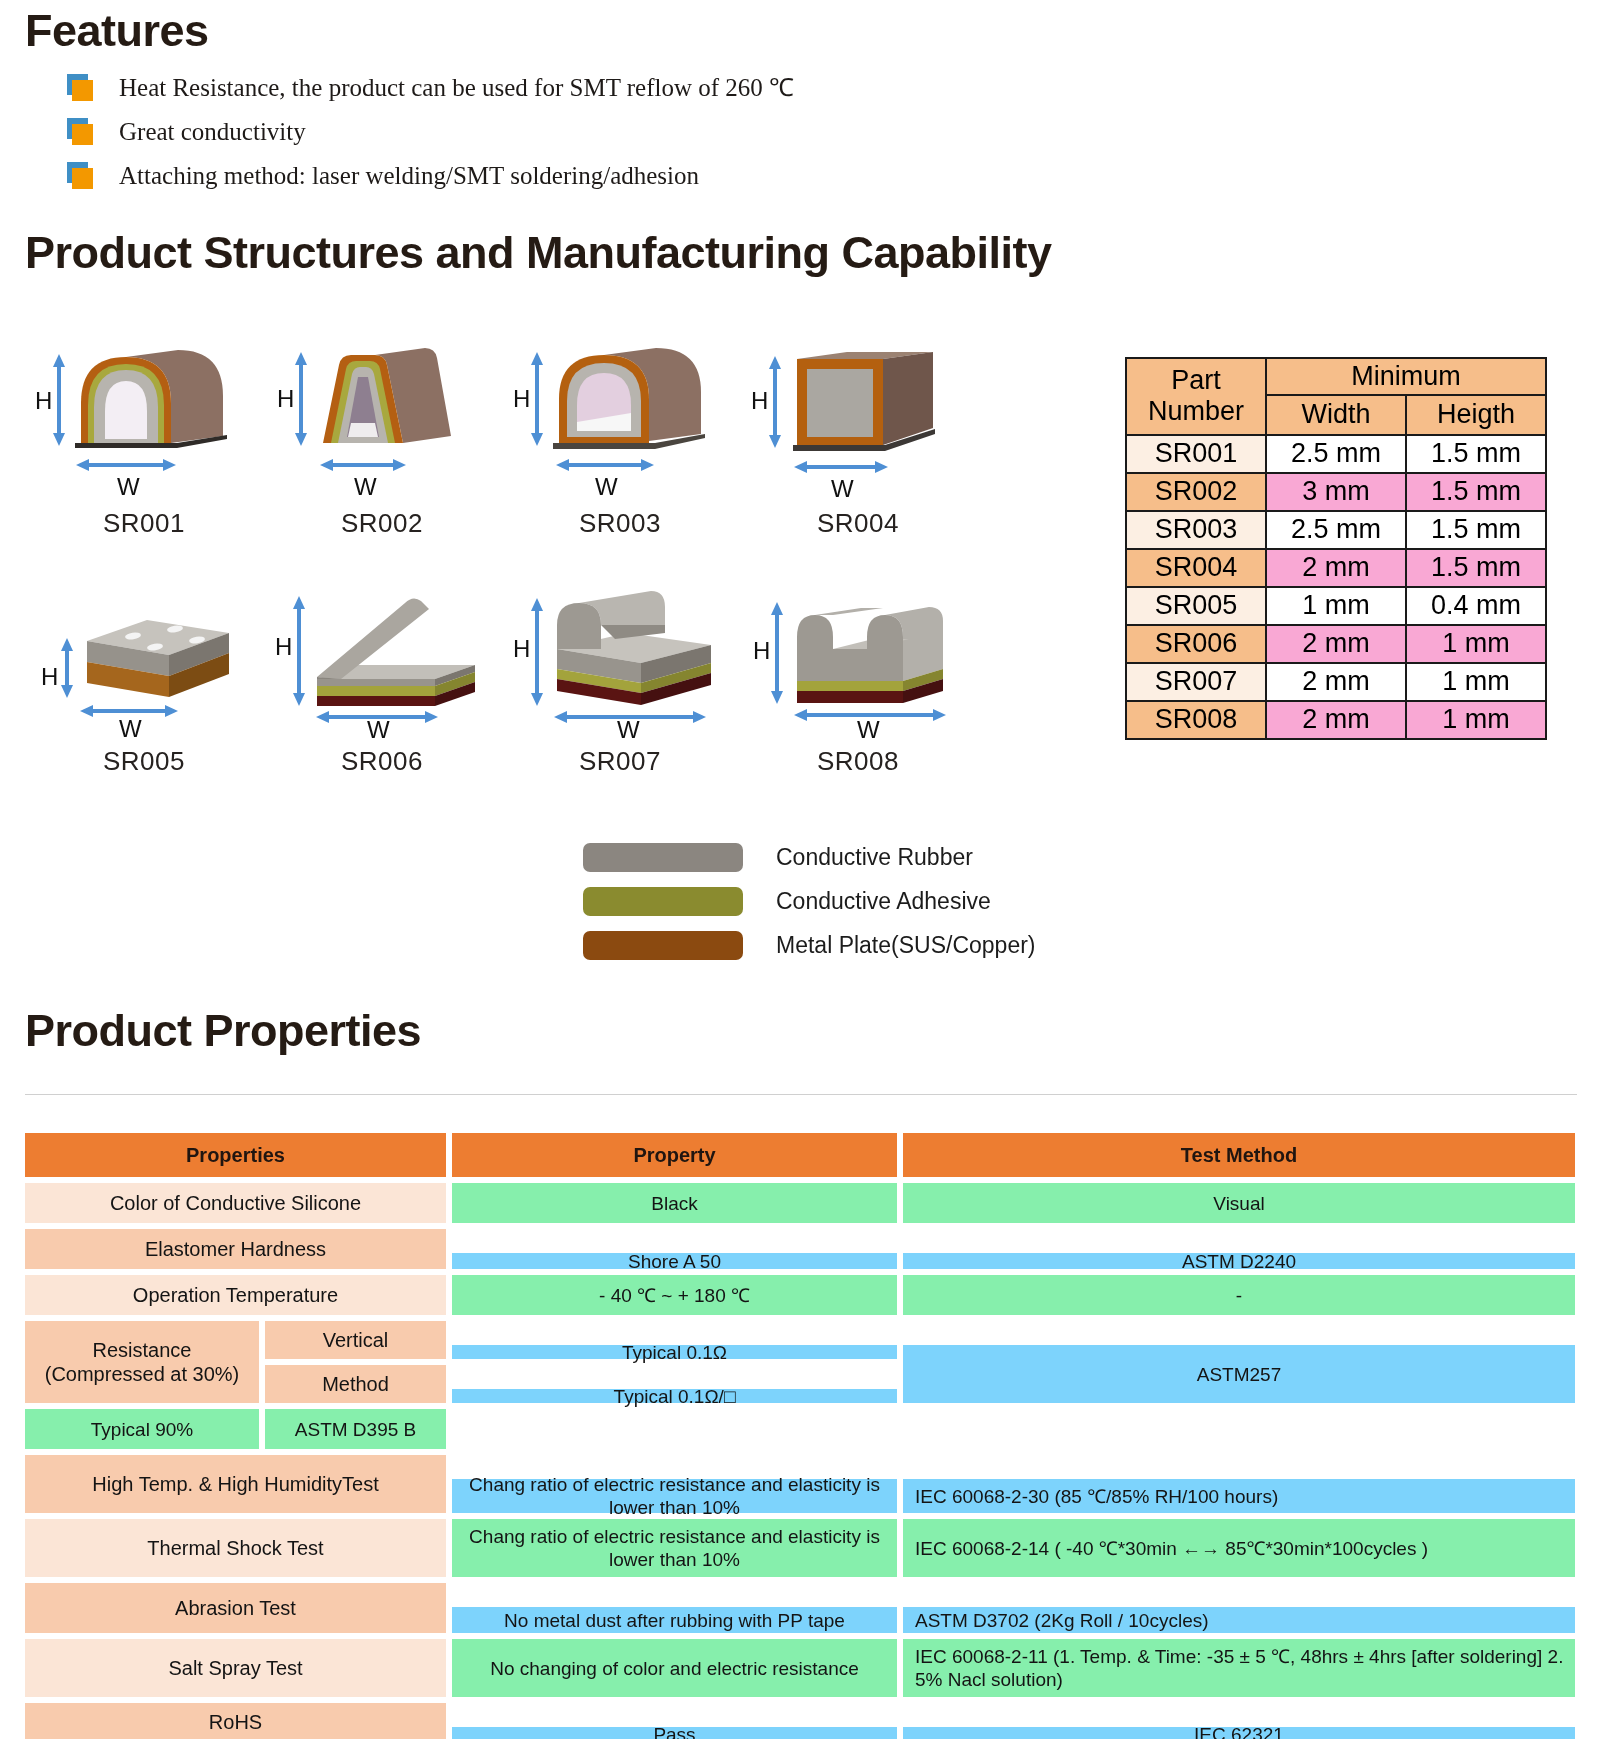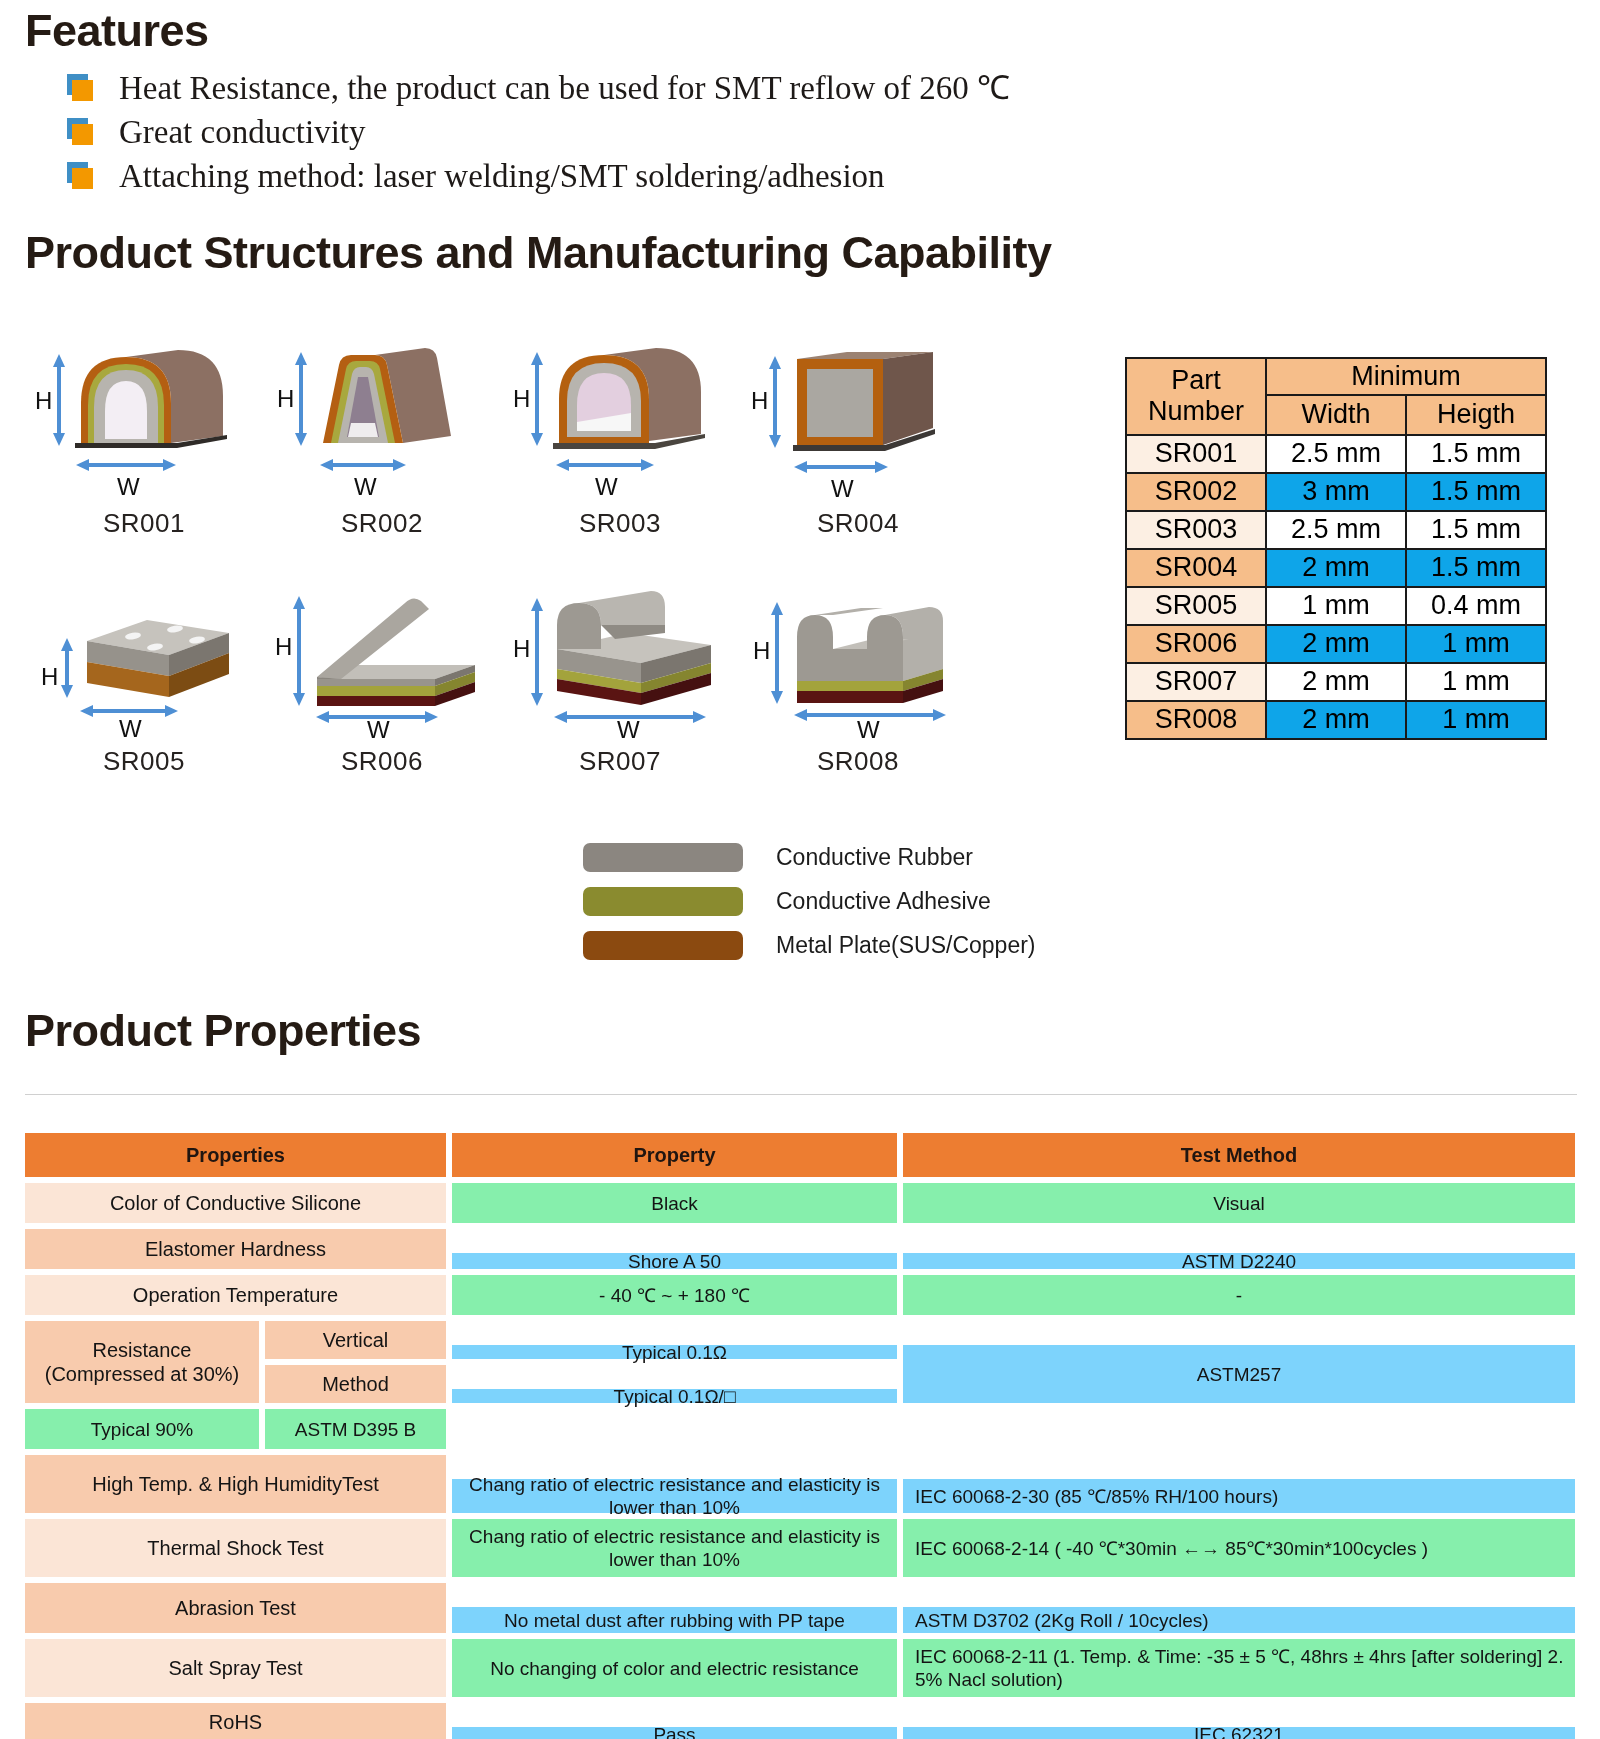--- a/index.html
+++ b/index.html
@@ -14,21 +14,21 @@
     font-size:45px; font-weight:800; letter-spacing:-0.5px;
     color:#251b14; line-height:1.12;
   }
   
   .feat-list { margin:16px 0 0 42px; }
   .feat-item { display:flex; align-items:flex-start; height:44px; }
   .bullet { position:relative; width:30px; height:30px; flex:0 0 30px; margin-top:2px; }
   .bullet .b-blue { position:absolute; left:0; top:0; width:21px; height:21px; background:#3f8fc5; }
   .bullet .b-orange { position:absolute; left:5px; top:6px; width:21px; height:21px; background:#f39800; }
   .feat-text {
-    font-family:"Liberation Serif", serif; font-size:33px; color:#1e1a18;
+    font-family:"Liberation Serif", serif; font-size:25px; color:#1e1a18;
     margin-left:22px; line-height:32px;
   }
   
   .structures-h { margin-top:24px; }
   .structures-content { display:flex; margin-top:46px; }
   .shapes-grid { display:grid; grid-template-columns:repeat(4,238px); row-gap:24px; }
   .shape-card { width:238px; text-align:center; }
   .shape-label { font-size:26px; color:#262220; margin-top:4px; letter-spacing:0.5px; }
   .dimtext { font-size:24px; fill:#111; font-family:"Liberation Sans",sans-serif; }
   
@@ -37,21 +37,21 @@
   table.part th, table.part td {
     border:2px solid #1a1a1a; text-align:center; vertical-align:middle;
     font-size:27px; font-weight:400; color:#000; padding:2px 8px;
   }
   table.part th { background:#f6be8a; font-weight:400; }
   table.part .hdr2 { height:40px; }
   table.part td { height:38px; min-width:140px; }
   table.part tr.odd td.pn { background:#fcefe3; }
   table.part tr.odd td.val { background:#ffffff;border-radius:9px; }
   table.part tr.even td.pn { background:#f6be8a; }
-  table.part tr.even td.val { background:#0ea5e9; }
+  table.part tr.even td.val { background:#f9a8d4; }
   
   .legend { margin-left:558px; margin-top:66px; display:flex; flex-direction:column; gap:15px; }
   .legend-item { display:flex; align-items:center; height:29px; }
   .legend-swatch { width:160px; height:29px; border-radius:7px; flex:0 0 160px; }
   .legend-label { margin-left:33px; font-size:23px; color:#1c1c1c; }
   
   .props-h { margin-top:46px; }
   .divider { margin-top:38px; border-top:1px solid #d0d0d0; width:1552px; }
   .props-grid {
     margin-top:38px; width:1550px;

